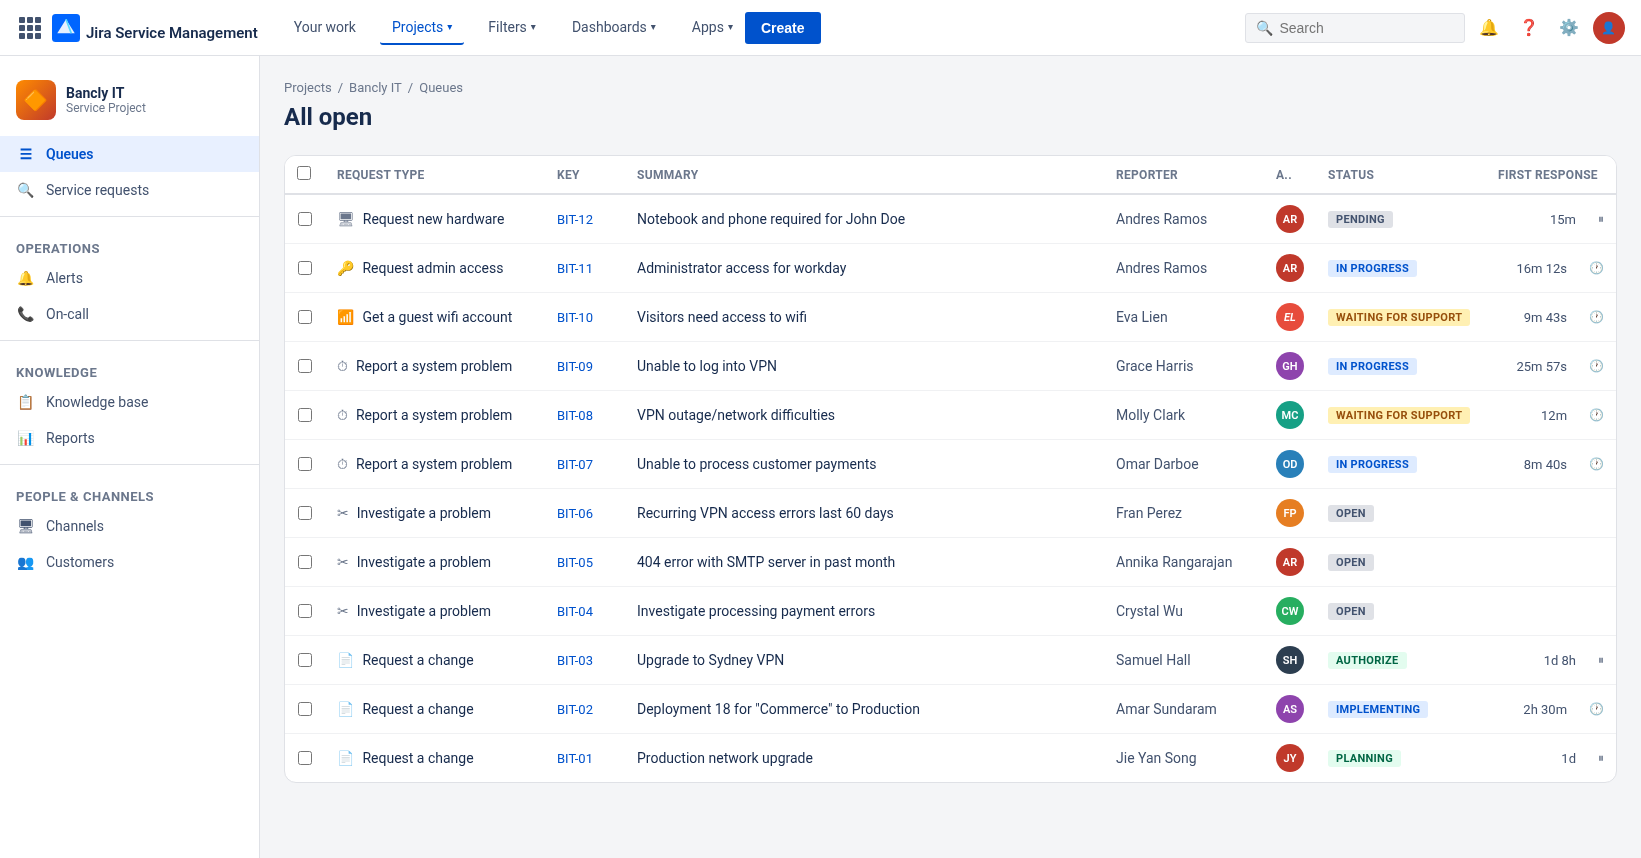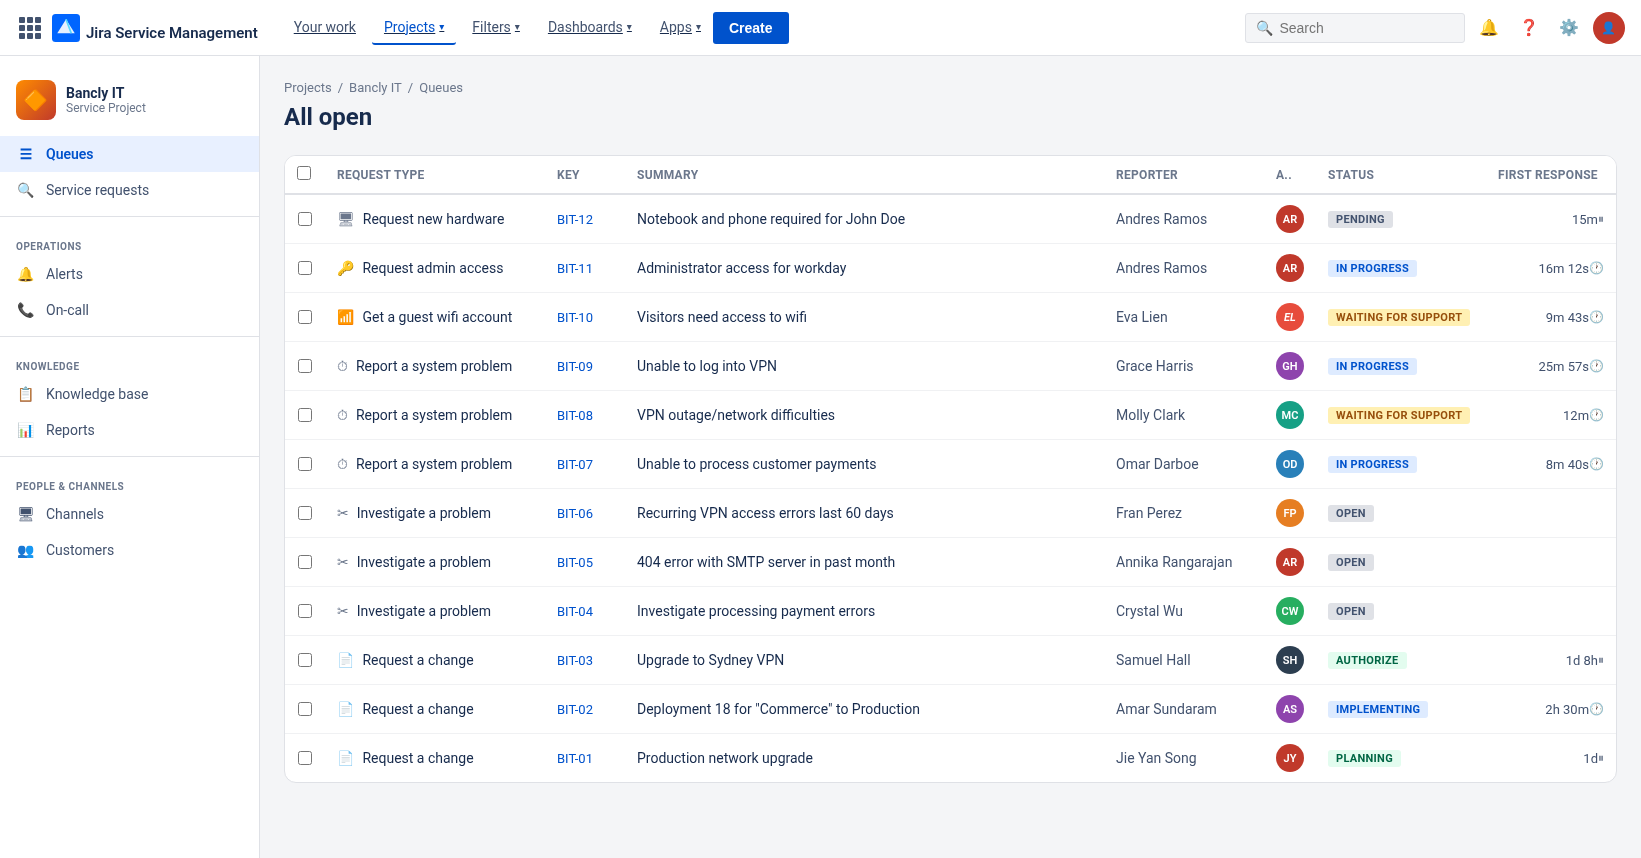--- a/index.html
+++ b/index.html
@@ -10,21 +10,21 @@
       display: flex; align-items: center; background: #fff; border-bottom: 1px solid #dfe1e6;
       padding: 0 16px; height: 56px; position: fixed; top: 0; left: 0; right: 0; z-index: 100;
     }
     .topnav-left { display: flex; align-items: center; gap: 8px; }
     .grid-icon { width: 28px; height: 28px; display: flex; align-items: center; justify-content: center; cursor: pointer; }
     .grid-dots { display: grid; grid-template-columns: repeat(3,6px); gap: 2px; }
     .grid-dots span { width: 6px; height: 6px; background: #42526e; border-radius: 1px; display: block; }
     .brand { display: flex; align-items: flex-end; gap: 6px; text-decoration: none; }
     .brand-icon { width: 28px; height: 28px; }
     .brand-text { font-size: 15px; font-weight: 600; color: #172b4d; white-space: nowrap; }
-    .nav-links { display: flex; align-items: center; gap: 4px; margin-left: 16px; text-decoration: underline; }
+    .nav-links { display: flex; align-items: center; gap: 12px; margin-left: 16px; }
     .nav-link {
       padding: 8px 12px; font-size: 14px; color: #42526e; cursor: pointer;
       border-radius: 3px; display: flex; align-items: center; gap: 4px;
       text-decoration: none; white-space: nowrap; border-bottom: 2px solid transparent;
     }
     .nav-link.active { color: #0052cc; border-bottom: 2px solid #0052cc; }
     .nav-link .chevron { font-size: 10px; }
     .topnav-right { display: flex; align-items: center; gap: 8px; margin-left: auto; }
     .search-bar {
       display: flex; align-items: center; gap: 6px;
@@ -56,21 +56,21 @@
     }
     .project-info .project-name { font-weight: 700; font-size: 14px; color: #172b4d; }
     .project-info .project-type { font-size: 12px; color: #6b778c; }
     .sidebar-nav-item {
       display: flex; align-items: center; gap: 10px; padding: 8px 16px;
       cursor: pointer; color: #42526e; font-size: 14px; border-radius: 0;
     }
     .sidebar-nav-item.active { background: #e8f0ff; color: #0052cc; font-weight: 600; }
     .sidebar-nav-item .nav-icon { width: 20px; height: 20px; display: flex; align-items: center; justify-content: center; flex-shrink: 0; }
     .sidebar-section-label {
-      font-size: 10px; font-weight: 700; color: #6b778c; text-transform: uppercase;
+      font-size: 13px; font-weight: 700; color: #6b778c; text-transform: uppercase;
       padding: 16px 16px 4px; letter-spacing: 0.5px;
     }
     .sidebar-divider { border: none; border-top: 1px solid #dfe1e6; margin: 8px 0; }
 
     
     .main-content { margin-left: 260px; padding: 24px; flex: 1; min-height: calc(100vh - 56px); background: #f4f5f7; }
 
     
     .breadcrumb { display: flex; align-items: center; gap: 6px; font-size: 13px; color: #6b778c; margin-bottom: 8px; }
     .breadcrumb a { color: #6b778c; text-decoration: none; }
@@ -121,21 +121,21 @@
       white-space: nowrap;
     }
     .status-pending { background: #dfe1e6; color: #42526e; }
     .status-in-progress { background: #deebff; color: #0052cc; }
     .status-waiting { background: #fff0b3; color: #974f0c; }
     .status-open { background: #dfe1e6; color: #42526e; }
     .status-authorize { background: #e3fcef; color: #006644; }
     .status-implementing { background: #deebff; color: #0052cc; }
     .status-planning { background: #e3fcef; color: #006644; }
 
-    .response-cell { display: flex; align-items: center; justify-content: flex-end; gap: 0; }
+    .response-cell { display: flex; align-items: center; justify-content: flex-end; gap: 22px; }
     .response-time { color: #42526e; font-size: 13px; }
   </style>
 </head>
 <body>
 
 <nav class="topnav">
   <div class="topnav-left">
     <div class="grid-icon">
       <div class="grid-dots">
         <span></span>

